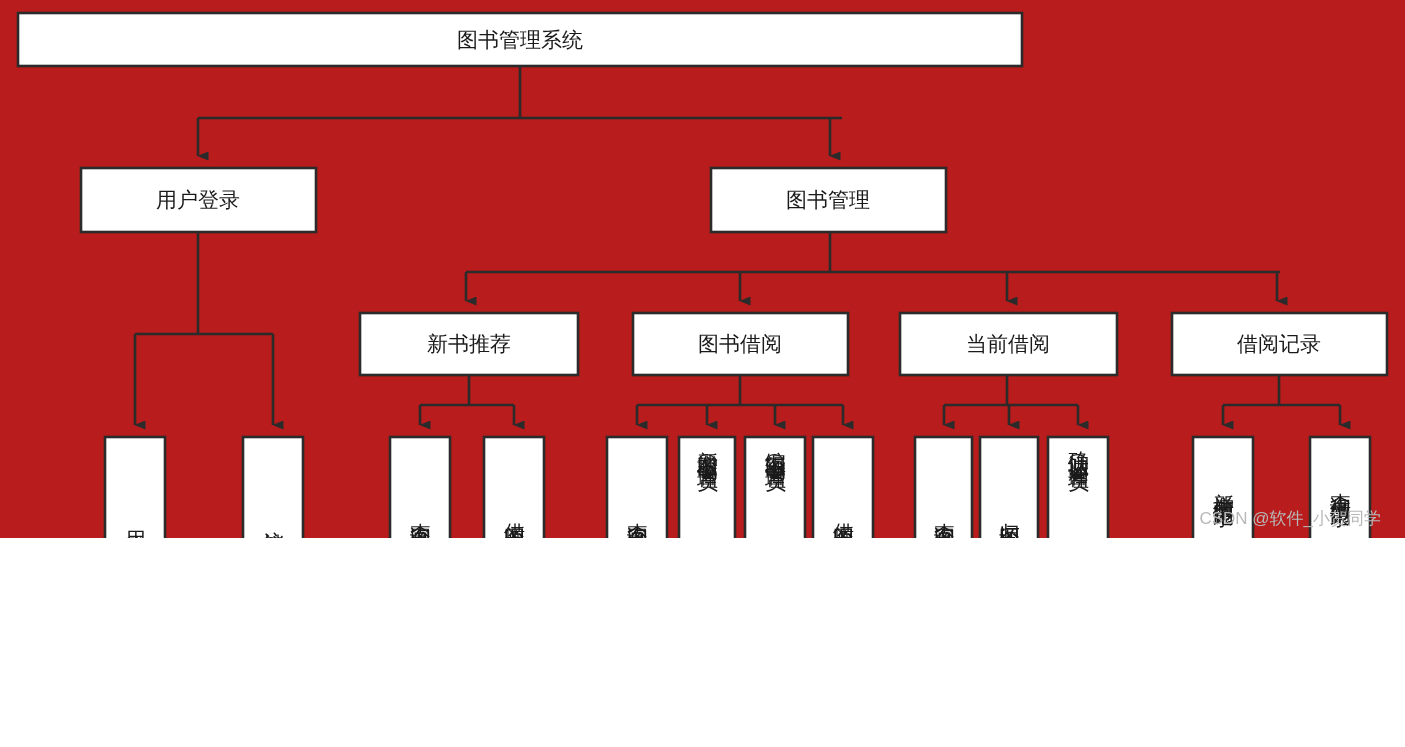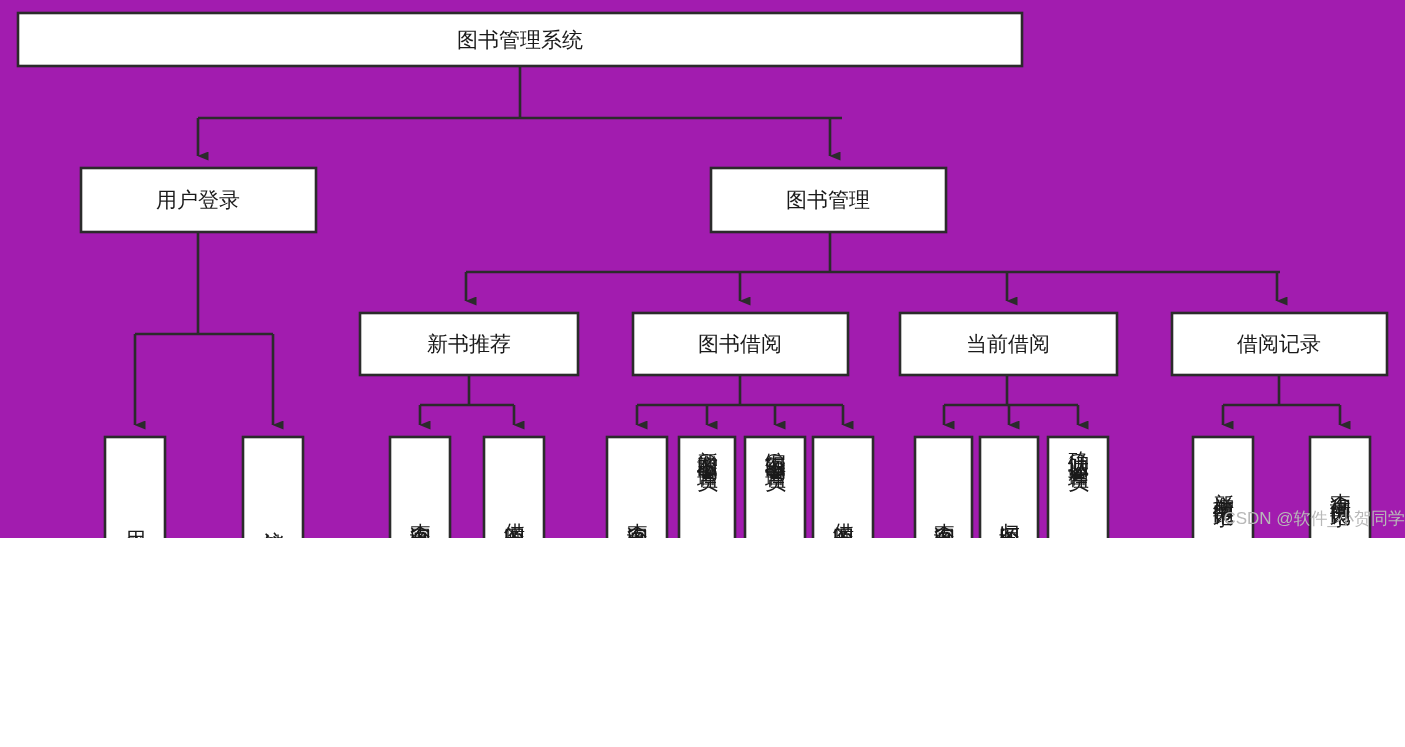--- a/index.html
+++ b/index.html
@@ -7,21 +7,21 @@
     padding: 0;
     background: #ffffff;
   }
   body {
     font-family: "Liberation Sans", "DejaVu Sans", sans-serif;
   }
   #canvas {
     position: relative;
     width: 1405px;
     height: 538px;
-    background: #a21caf;
+    background: #b91c1c;
     overflow: hidden;
   }
   svg.diagram {
     position: absolute;
     left: 0;
     top: 0;
     width: 1405px;
     height: 747px;
   }
   .node-rect {
@@ -46,21 +46,21 @@
     font-family: "Liberation Sans", "DejaVu Sans", sans-serif;
     fill: #1a1a1a;
     font-size: 21px;
     writing-mode: vertical-rl;
     text-orientation: upright;
     letter-spacing: 3px;
     text-anchor: middle;
   }
   .watermark-text {
     position: absolute;
-    right: 0;
+    right: 24px;
     bottom: 8px;
     font-family: "Liberation Sans", "DejaVu Sans", sans-serif;
     font-size: 17px;
     color: #b8b8b8;
     white-space: nowrap;
     pointer-events: none;
   }
 </style>
 </head>
 <body>

